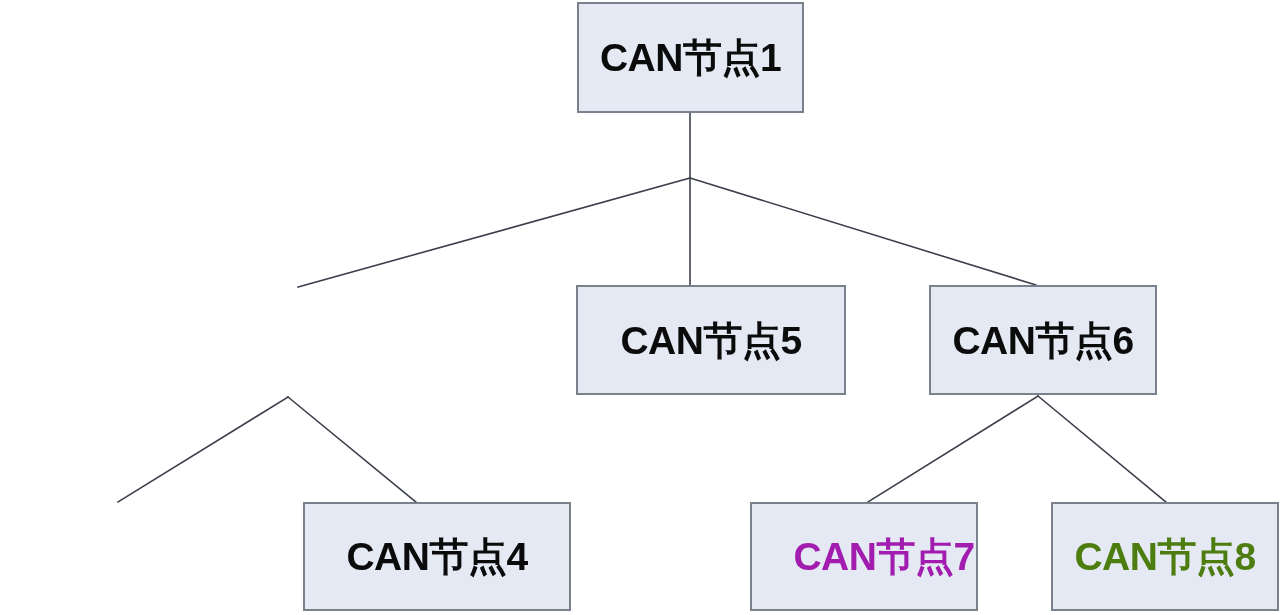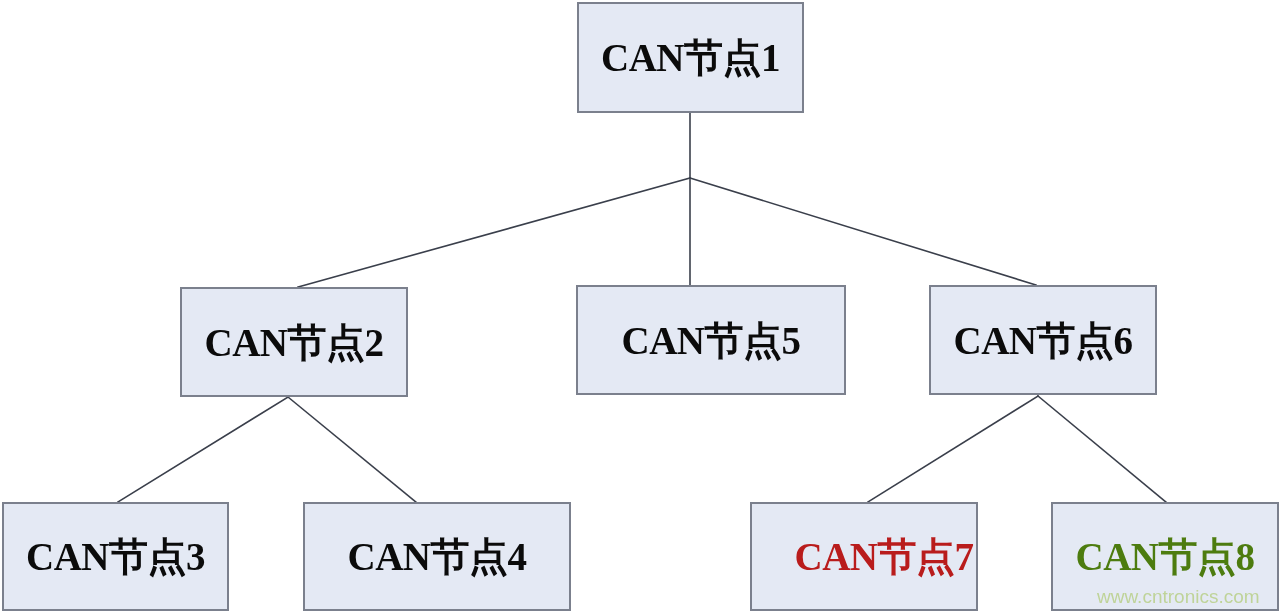--- a/index.html
+++ b/index.html
@@ -30,21 +30,21 @@
     position: absolute;
     box-sizing: border-box;
     background: #e4e9f4;
     border: 2px solid #7b808d;
     display: flex;
     align-items: center;
     justify-content: center;
     z-index: 2;
   }
   .node-label {
-    font-family: Liberation Serif, serif;
+    font-family: Liberation Sans, sans-serif;
     font-weight: bold;
     font-size: 39px;
     line-height: 1;
     color: #0b0b0b;
     letter-spacing: -0.5px;
     white-space: nowrap;
     user-select: none;
   }
   .watermark {
     position: absolute;
@@ -73,43 +73,36 @@
       <polyline points="288,397 416,502"></polyline>
       <polyline points="1038,396 868,502"></polyline>
       <polyline points="1038,396 1166,502"></polyline>
     </g>
   </svg>
 
   <div class="node-box" style="left: 577px; top: 2px; width: 227px; height: 111px; background: rgb(228, 233, 244); border-color: rgb(123, 128, 141);">
     <span class="node-label" style="color: rgb(11, 11, 11);">CAN节点1</span>
   </div>
 
-  <div class="node-box" style="left: 180px; top: 287px; width: 228px; height: 110px; background: rgb(228, 233, 244); border-color: rgb(123, 128, 141);">
-    <span class="node-label" style="color: rgb(11, 11, 11);">CAN节点2</span>
-  </div>
 
   <div class="node-box" style="left: 576px; top: 285px; width: 270px; height: 110px; background: rgb(228, 233, 244); border-color: rgb(123, 128, 141);">
     <span class="node-label" style="color: rgb(11, 11, 11);">CAN节点5</span>
   </div>
 
   <div class="node-box" style="left: 929px; top: 285px; width: 228px; height: 110px; background: rgb(228, 233, 244); border-color: rgb(123, 128, 141);">
     <span class="node-label" style="color: rgb(11, 11, 11);">CAN节点6</span>
   </div>
 
-  <div class="node-box" style="left: 2px; top: 502px; width: 227px; height: 109px; background: rgb(228, 233, 244); border-color: rgb(123, 128, 141);">
-    <span class="node-label" style="color: rgb(11, 11, 11);">CAN节点3</span>
-  </div>
 
   <div class="node-box" style="left: 303px; top: 502px; width: 268px; height: 109px; background: rgb(228, 233, 244); border-color: rgb(123, 128, 141);">
     <span class="node-label" style="color: rgb(11, 11, 11);">CAN节点4</span>
   </div>
 
   <div class="node-box" style="left: 750px; top: 502px; width: 228px; height: 109px; background: rgb(228, 233, 244); border-color: rgb(123, 128, 141);">
-    <span class="node-label" style="color: #b91c1c; margin-left: 40px;">CAN节点7</span>
+    <span class="node-label" style="color: #a21caf; margin-left: 40px;">CAN节点7</span>
   </div>
 
   <div class="node-box" style="left: 1051px; top: 502px; width: 228px; height: 109px; background: rgb(228, 233, 244); border-color: rgb(123, 128, 141);">
     <span class="node-label" style="color: #4d7c0f;">CAN节点8</span>
   </div>
 
-  <div class="watermark" style="left: 1097px; top: 586px; color: rgb(185, 208, 138);">www.cntronics.com</div>
 
 </div>
 
 </body></html>

